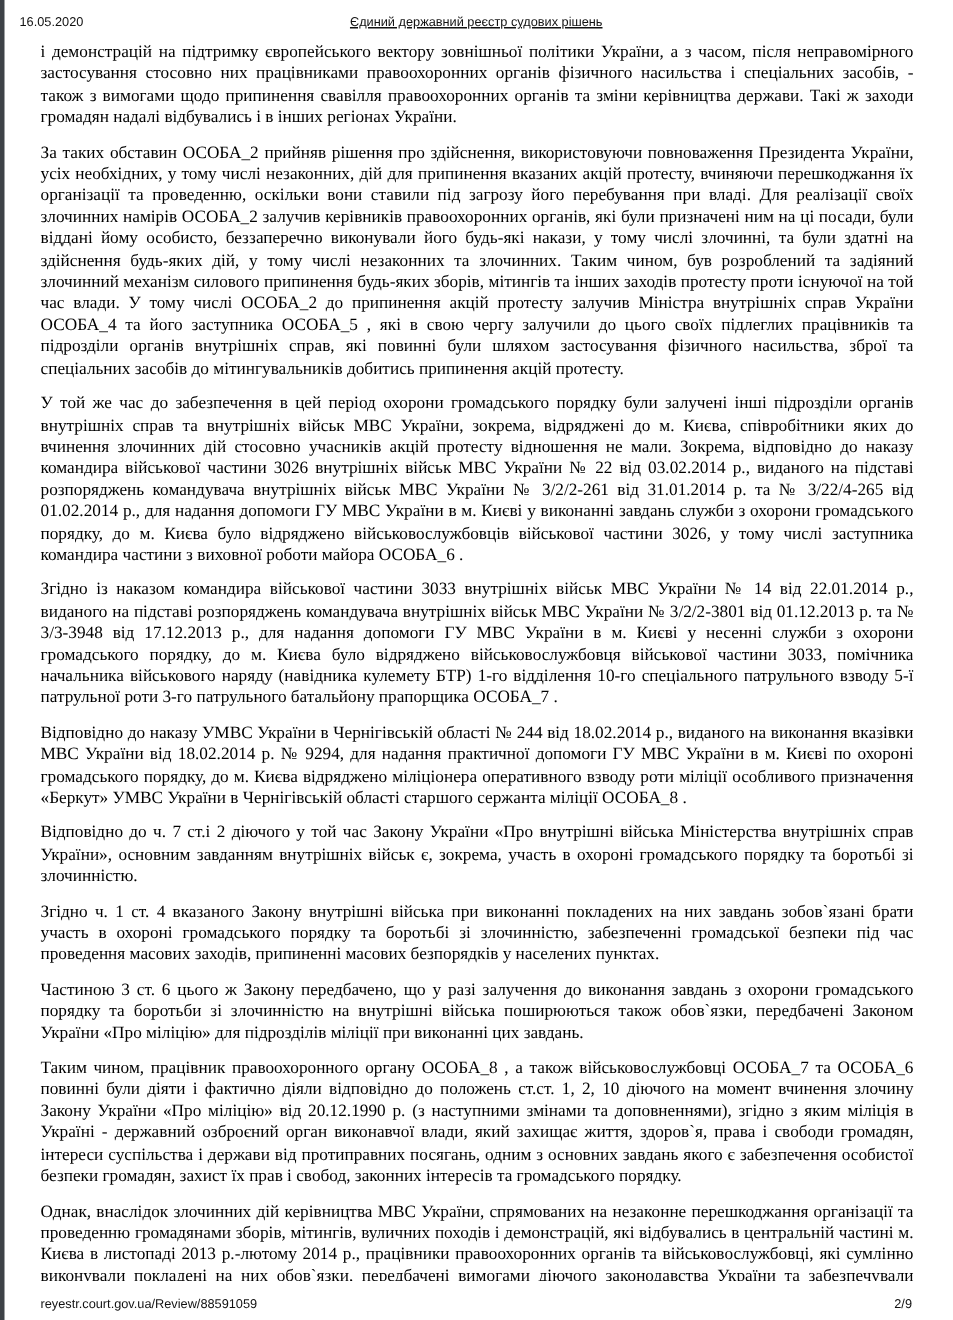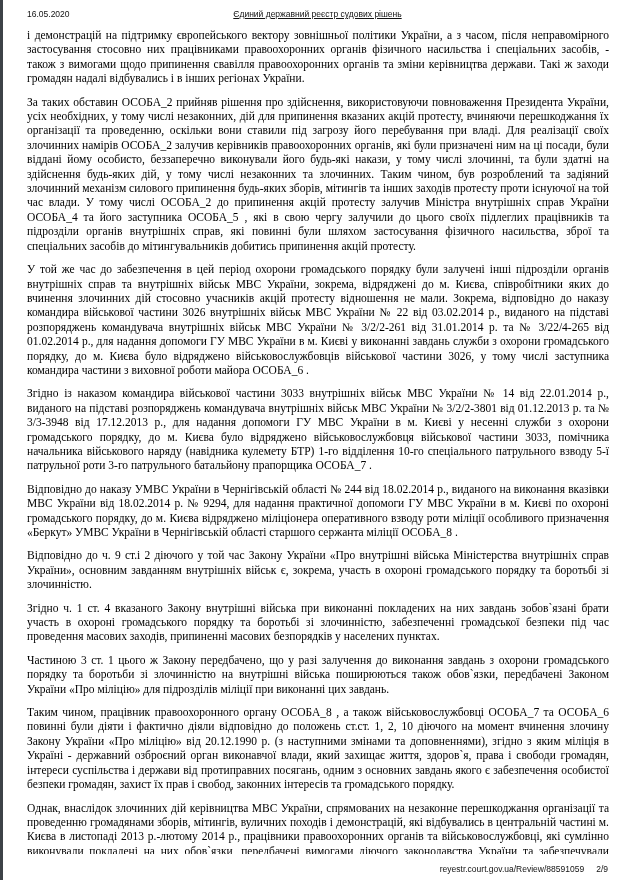--- a/index.html
+++ b/index.html
@@ -29,21 +29,21 @@
     top: 9px;
     left: 0;
     width: 100%;
     height: 14px;
     font-family: "Liberation Sans", sans-serif;
     font-size: 8.5px;
     color: #111111;
   }
   .header .date {
     position: absolute;
-    left: 27px;
+    left: 13px;
     top: 0;
   }
   .header .title {
     display: block;
     width: 100%;
     text-align: center;
     text-decoration: underline;
   }
   .content {
     position: absolute;
@@ -61,21 +61,21 @@
   .content p {
     margin: 0 0 9px 0;
     padding: 0;
   }
   .footer {
     position: absolute;
     left: 27px;
     right: 27px;
     bottom: 6px;
     display: flex;
-    justify-content: flex-end;
+    justify-content: space-between;
     align-items: baseline;
     font-family: "Liberation Sans", sans-serif;
     font-size: 8.5px;
     color: #111111;
     gap: 12px;
   }
 </style>
 </head>
 <body>
 
@@ -87,23 +87,23 @@
     <span class="date">16.05.2020</span>
     <span class="title">Єдиний державний реєстр судових рішень</span>
   </div>
 
   <div class="content">
     <p>і демонстрацій на підтримку європейського вектору зовнішньої політики України, а з часом, після неправомірного застосування стосовно них працівниками правоохоронних органів фізичного насильства і спеціальних засобів, - також з вимогами щодо припинення свавілля правоохоронних органів та зміни керівництва держави. Такі ж заходи громадян надалі відбувались і в інших регіонах України.</p>
     <p>За таких обставин ОСОБА_2  прийняв рішення про здійснення, використовуючи повноваження Президента України, усіх необхідних, у тому числі незаконних, дій для припинення вказаних акцій протесту, вчиняючи перешкоджання їх організації та проведенню, оскільки вони ставили під загрозу його перебування при владі. Для реалізації своїх злочинних намірів ОСОБА_2  залучив керівників правоохоронних органів, які були призначені ним на ці посади, були віддані йому особисто, беззаперечно виконували його будь-які накази, у тому числі злочинні, та були здатні на здійснення будь-яких дій, у тому числі незаконних та злочинних. Таким чином, був розроблений та задіяний злочинний механізм силового припинення будь-яких зборів, мітингів та інших заходів протесту проти існуючої на той час влади. У тому числі ОСОБА_2 до припинення акцій протесту залучив Міністра внутрішніх справ України ОСОБА_4 та його заступника ОСОБА_5 , які в свою чергу залучили до цього своїх підлеглих працівників та підрозділи органів внутрішніх справ, які повинні були шляхом застосування фізичного насильства, зброї та спеціальних засобів до мітингувальників добитись припинення акцій протесту.</p>
     <p>У той же час до забезпечення в цей період охорони громадського порядку були залучені інші підрозділи органів внутрішніх справ та внутрішніх військ МВС України, зокрема, відряджені до м. Києва, співробітники яких до вчинення злочинних дій стосовно учасників акцій протесту відношення не мали. Зокрема, відповідно до наказу командира військової частини 3026 внутрішніх військ МВС України № 22 від 03.02.2014 р., виданого на підставі розпоряджень командувача внутрішніх військ МВС України № 3/2/2-261 від 31.01.2014 р. та № 3/22/4-265 від 01.02.2014 р., для надання допомоги ГУ МВС України в м. Києві у виконанні завдань служби з охорони громадського порядку, до м. Києва було відряджено військовослужбовців військової частини 3026, у тому числі заступника командира частини з виховної роботи майора ОСОБА_6 .</p>
     <p>Згідно із наказом командира військової частини 3033 внутрішніх військ МВС України № 14 від 22.01.2014 р., виданого на підставі розпоряджень командувача внутрішніх військ МВС України № 3/2/2-3801 від 01.12.2013 р. та № 3/3-3948 від 17.12.2013 р., для надання допомоги ГУ МВС України в м. Києві у несенні служби з охорони громадського порядку, до м. Києва було відряджено військовослужбовця військової частини 3033, помічника начальника військового наряду (навідника кулемету БТР) 1-го відділення 10-го спеціального патрульного взводу 5-ї патрульної роти 3-го патрульного батальйону прапорщика ОСОБА_7 .</p>
     <p>Відповідно до наказу УМВС України в Чернігівській області № 244 від 18.02.2014 р., виданого на виконання вказівки МВС України від 18.02.2014 р. № 9294, для надання практичної допомоги ГУ МВС України в м. Києві по охороні громадського порядку, до м. Києва відряджено міліціонера оперативного взводу роти міліції особливого призначення «Беркут» УМВС України в Чернігівській області старшого сержанта міліції ОСОБА_8 .</p>
-    <p>Відповідно до ч. 9 ст.і 2 діючого у той час Закону України «Про внутрішні війська Міністерства внутрішніх справ України», основним завданням внутрішніх військ є, зокрема, участь в охороні громадського порядку та боротьбі зі злочинністю.</p>
+    <p>Відповідно до ч. 7 ст.і 2 діючого у той час Закону України «Про внутрішні війська Міністерства внутрішніх справ України», основним завданням внутрішніх військ є, зокрема, участь в охороні громадського порядку та боротьбі зі злочинністю.</p>
     <p>Згідно ч. 1 ст. 4 вказаного Закону внутрішні війська при виконанні покладених на них завдань зобов`язані брати участь в охороні громадського порядку та боротьбі зі злочинністю, забезпеченні громадської безпеки під час проведення масових заходів, припиненні масових безпорядків у населених пунктах.</p>
-    <p>Частиною 3 ст. 1 цього ж Закону передбачено, що у разі залучення до виконання завдань з охорони громадського порядку та боротьби зі злочинністю на внутрішні війська поширюються також обов`язки, передбачені Законом України «Про міліцію» для підрозділів міліції при виконанні цих завдань.</p>
+    <p>Частиною 3 ст. 6 цього ж Закону передбачено, що у разі залучення до виконання завдань з охорони громадського порядку та боротьби зі злочинністю на внутрішні війська поширюються також обов`язки, передбачені Законом України «Про міліцію» для підрозділів міліції при виконанні цих завдань.</p>
     <p>Таким чином, працівник правоохоронного органу ОСОБА_8 , а також військовослужбовці ОСОБА_7 та ОСОБА_6 повинні були діяти і фактично діяли відповідно до положень ст.ст. 1, 2, 10 діючого на момент вчинення злочину Закону України «Про міліцію» від 20.12.1990 р. (з наступними змінами та доповненнями), згідно з яким міліція в Україні - державний озброєний орган виконавчої влади, який захищає життя, здоров`я, права і свободи громадян, інтереси суспільства і держави від протиправних посягань, одним з основних завдань якого є забезпечення особистої безпеки громадян, захист їх прав і свобод, законних інтересів та громадського порядку.</p>
     <p>Однак, внаслідок злочинних дій керівництва МВС України, спрямованих на незаконне перешкоджання організації та проведенню громадянами зборів, мітингів, вуличних походів і демонстрацій, які відбувались в центральній частині м. Києва в листопаді 2013 р.-лютому 2014 р., працівники правоохоронних органів та військовослужбовці, які сумлінно виконували покладені на них обов`язки, передбачені вимогами діючого законодавства України та забезпечували виконання на території м. Києва заходів, спрямованих на забезпечення громадського порядку та захисту громадян від порушень закону, стали ототожнюватись в очах громадськості з тими працівниками міліції та військовослужбовцями, які на виконання злочинних наказів керівництва МВС</p>
   </div>
 
   <div class="footer">
     <span>reyestr.court.gov.ua/Review/88591059</span>
     <span>2/9</span>
   </div>
 
 </div>

